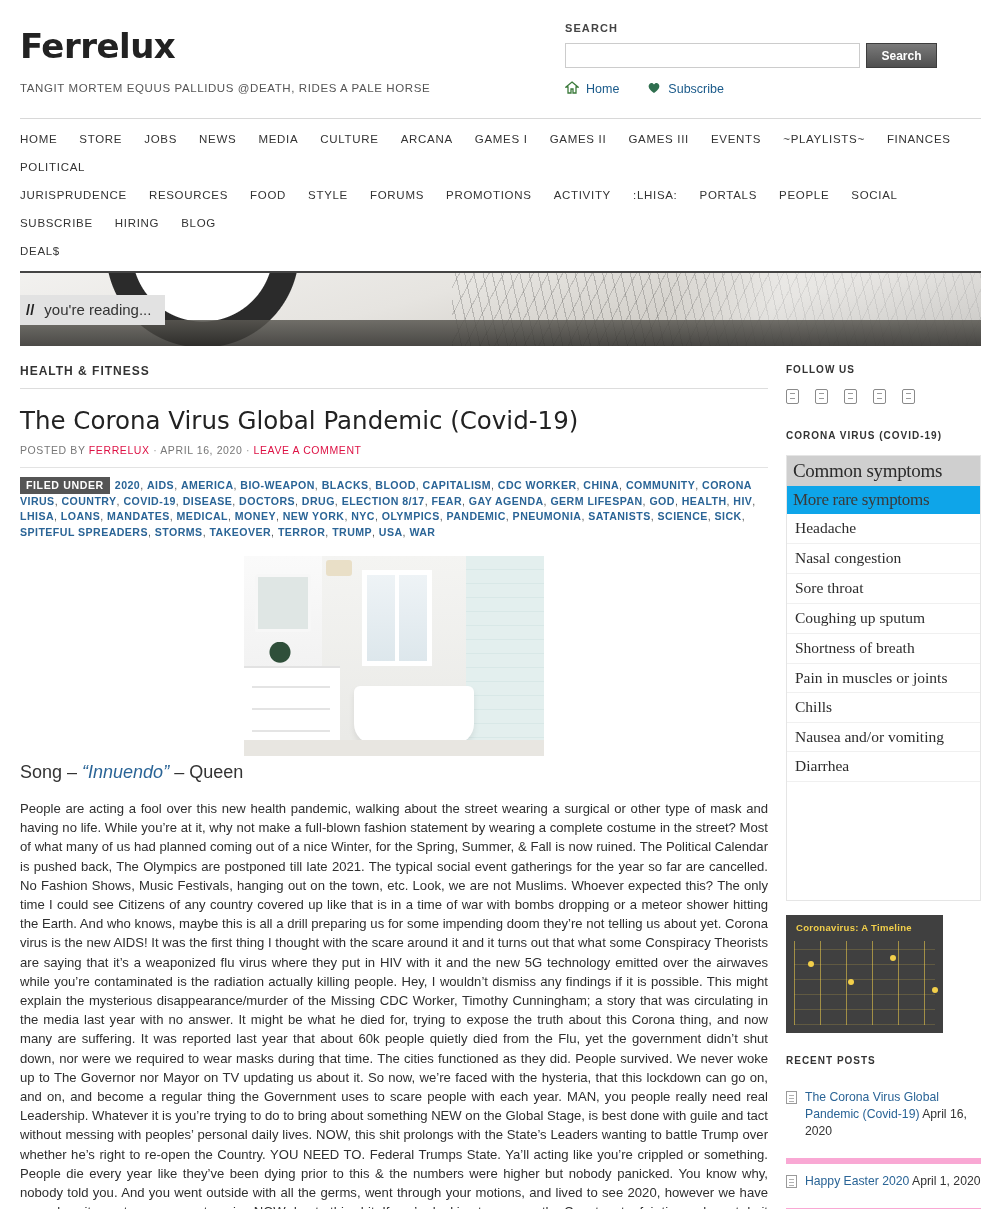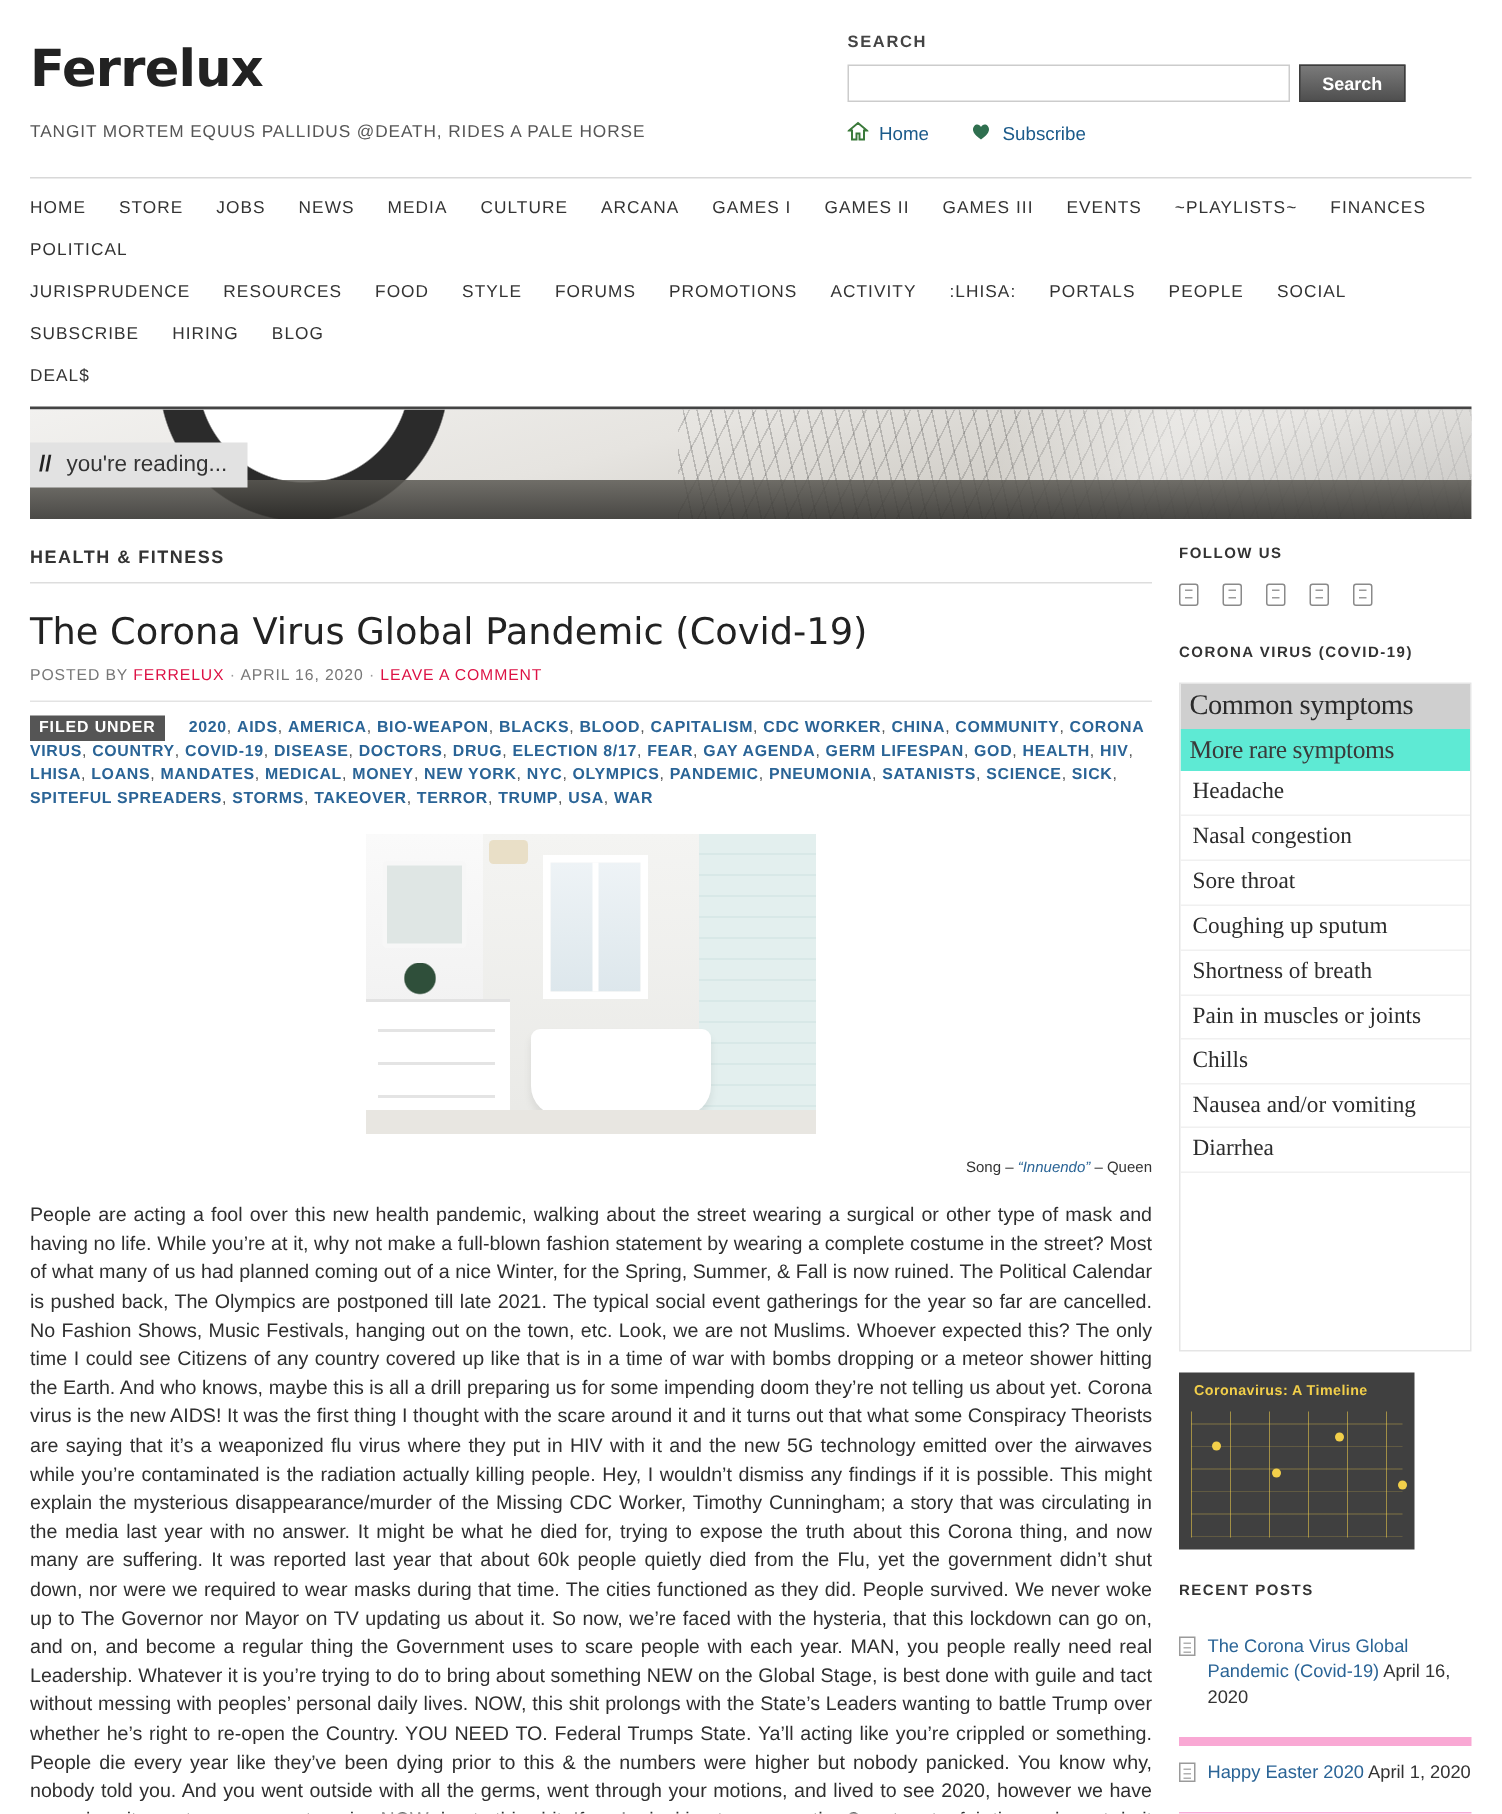--- a/index.html
+++ b/index.html
@@ -180,21 +180,21 @@
     letter-spacing: .45px;
     text-transform: uppercase;
     color: #555;
   }
   .filed-badge {
     background: #555555;
     color: #ffffff;
     padding: 2px 6px 3px 6px;
     font-weight: bold;
     letter-spacing: .6px;
-    margin-right: 16px;
+    margin-right: 5px;
   }
   .filed a { color: #2a6496; text-decoration: none; font-weight: bold; }
 
   .figure { text-align: center; margin: 16px 0 0 0; }
   .bathroom {
     width: 300px; height: 200px; display: inline-block;
     position: relative; overflow: hidden;
     background: linear-gradient(#f4f4f2, #e9e9e6);
   }
   .bathroom .wall-l { position:absolute; left:0; top:0; width:78px; height:200px; background: linear-gradient(#fafafa,#ececec); }
@@ -203,24 +203,24 @@
   .bathroom .vanity:after { content:""; position:absolute; left:8px; top:18px; width:78px; height:2px; background:#e4e4e4; box-shadow:0 22px 0 #e4e4e4, 0 44px 0 #e4e4e4;}
   .bathroom .window { position:absolute; left:118px; top:14px; width:70px; height:96px; background:linear-gradient(#eef3f6,#dde7ec); border:5px solid #ffffff; }
   .bathroom .window:after{content:"";position:absolute;left:50%;top:0;width:4px;height:100%;background:#fff;margin-left:-2px;}
   .bathroom .tub { position:absolute; left:110px; top:130px; width:120px; height:58px; background:#ffffff; border-radius:6px 6px 20px 20px; box-shadow:0 4px 6px rgba(0,0,0,.08);}
   .bathroom .tile { position:absolute; right:0; top:0; width:78px; height:200px; background:repeating-linear-gradient(#e3efee 0 13px,#d8e8e7 13px 14px); }
   .bathroom .plant { position:absolute; left:22px; top:86px; width:28px; height:34px; background:radial-gradient(circle at 50% 30%, #2f4f3a 0 10px, rgba(0,0,0,0) 11px); }
   .bathroom .lamp { position:absolute; left:82px; top:4px; width:26px; height:16px; background:#e9dfc7; border-radius:3px; }
   .bathroom .floor { position:absolute; left:0; right:0; bottom:0; height:16px; background:#e8e6e1; }
 
   .caption {
-    margin-top: 12px;
-    font-size: 10px;
+    margin-top: 2px;
+    font-size: 18px;
     color: #333;
-    text-align: right;
+    text-align: left;
   }
   .caption a { color: #2a6496; text-decoration: none; font-style: italic; }
 
   .lede {
     margin-top: 20px;
     font-size: 13.2px;
     font-weight: bold;
     color: #1b3f66;
     line-height: 19px;
   }
@@ -264,21 +264,21 @@
     font-family: Liberation Serif, serif;
   }
   .sym-bar {
     background: #cfcfcf;
     padding: 4px 6px;
     font-size: 19px;
     color: #2b2b2b;
     letter-spacing: -0.3px;
     white-space: nowrap;
   }
-  .sym-bar.sub { background:#5eead4; font-size: 17px; color:#3a3a3a; }
+  .sym-bar.sub { background:#0ea5e9; font-size: 17px; color:#3a3a3a; }
   .sym-item {
     padding: 5px 6px 6px 8px;
     font-size: 15.5px;
     color: #2c2c2c;
     white-space: nowrap;
     border-bottom: 1px solid #f0f0f0;
   }
   .sym-item.two { line-height: 17px; white-space: normal; }
 
   .timeline {

